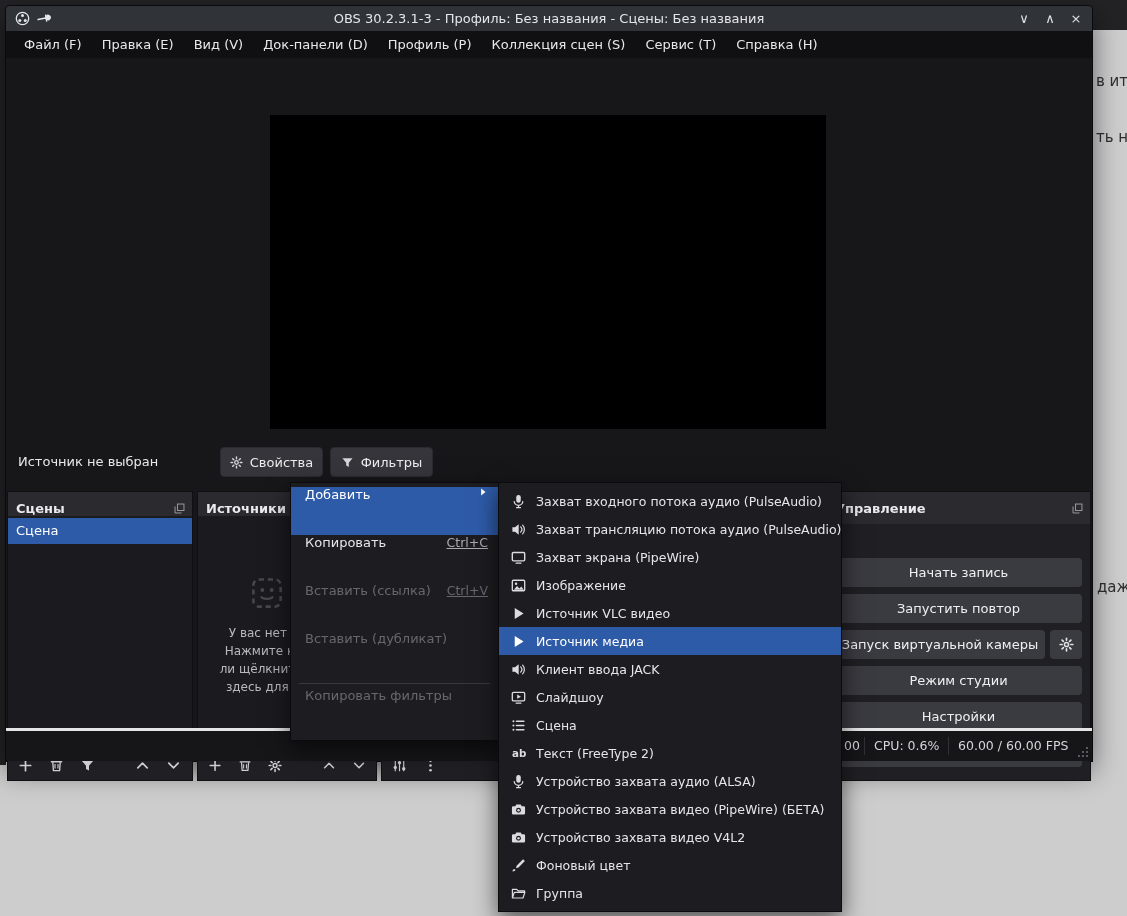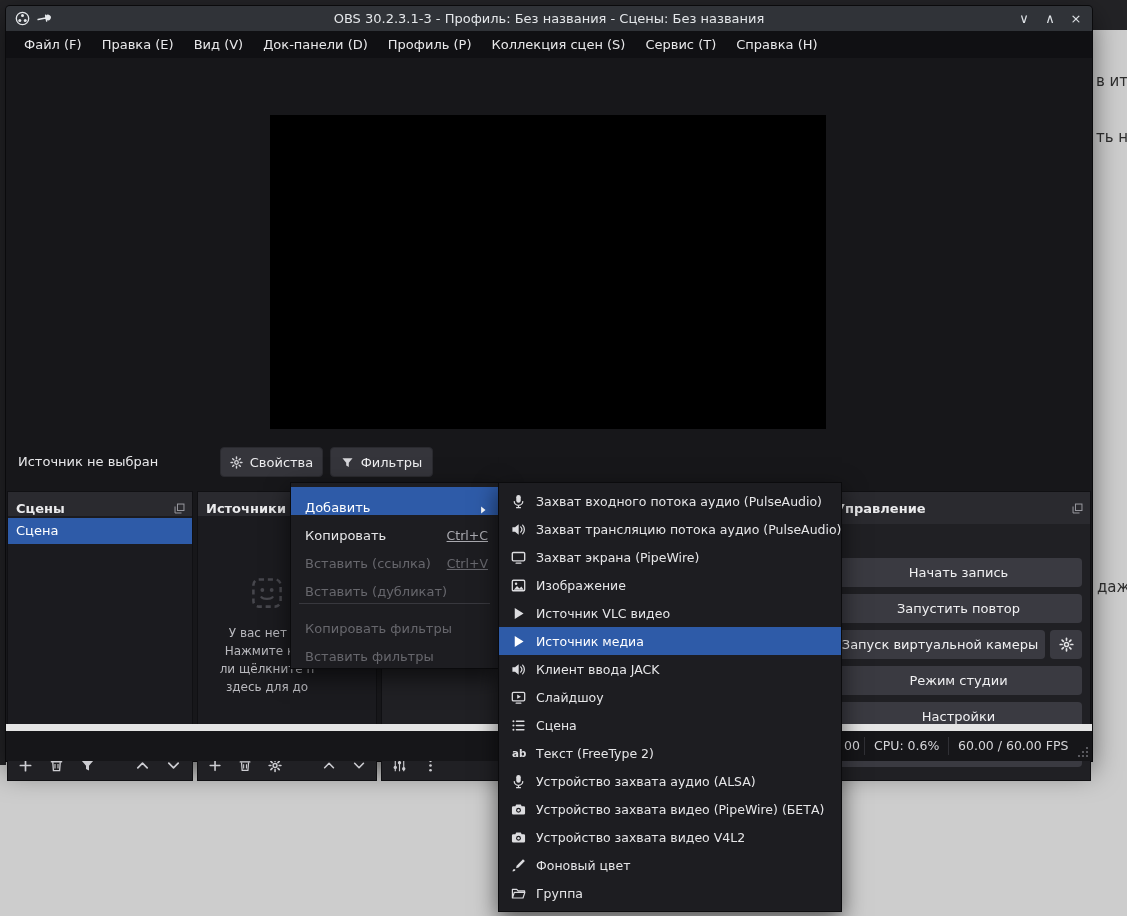--- a/index.html
+++ b/index.html
@@ -79,37 +79,37 @@
   .combo{position:absolute;left:6px;right:6px;top:28px;height:26px;background:#2a2a30;border:1px solid #3a3a40;border-radius:3px;box-sizing:border-box;}
 
   .ctl-btn{position:absolute;left:8px;width:247px;height:29px;background:#3a3a41;border-radius:4px;
     color:#f0f0f2;font-size:13px;display:flex;align-items:center;justify-content:center;cursor:default;white-space:nowrap;}
   .ctl-vcam{width:210px;}
   .ctl-gear{position:absolute;left:223px;width:32px;height:29px;background:#3a3a41;border-radius:4px;
     display:flex;align-items:center;justify-content:center;}
   .ctl-gear svg{width:15px;height:15px;color:#e4e4e6;}
 
   
-  .statusbar{position:absolute;left:0;right:0;bottom:0;height:30px;background:#161619;border-top:7px solid #e5e5e5;text-align:center;}
+  .statusbar{position:absolute;left:0;right:0;bottom:0;height:30px;background:#161619;border-top:3px solid #e5e5e5;text-align:center;}
   .statusbar span{position:absolute;top:0;line-height:30px;color:#d6d6da;font-size:12.5px;white-space:nowrap;}
   .sb-frag{left:838px;}
   .sb-cpu{left:868px;}
   .sb-fps{left:952px;}
   .sb-sep{position:absolute;top:6px;width:1px;height:18px;background:#303035;}
   .s1{left:858px;} .s2{left:942px;}
   .grip{position:absolute;right:3px;bottom:3px;width:12px;height:12px;color:#6a6a70;}
 
   
   .menu{
     position:absolute;background:#1d1d21;border:1px solid #0b0b0d;
     box-shadow:0 8px 22px rgba(0,0,0,.6);padding:4px 0;box-sizing:border-box;z-index:20;
   }
   .cmenu{left:290px;top:482px;width:209px;}
   .smenu{left:498px;top:482px;width:344px;z-index:21;}
-  .cm-row{height:28px;display:flex;align-items:flex-end;padding:0 10px 0 14px;font-size:13px;color:#e6e6e8;white-space:nowrap;}
+  .cm-row{height:40px;display:flex;align-items:flex-start;padding:0 10px 8px 14px;font-size:13px;color:#e6e6e8;white-space:nowrap;}
   .cm-row .sc{margin-left:auto;color:#a9a9af;font-size:12.5px;text-decoration:underline;}
   .cm-row.dis, .cm-row.dis .sc{color:#67676d;}
   .cm-row.hl{background:#2e5ba8;color:#fff;}
   .cm-arrow{margin-left:auto;width:10px;height:10px;color:#fff;}
   .cm-sep{height:1px;background:#38383e;margin:4px 8px;}
   .sm-row{height:28px;display:flex;align-items:center;gap:10px;padding:0 8px 0 12px;font-size:12.5px;color:#e6e6e8;white-space:nowrap;overflow:hidden;}
   .sm-row.sel{background:#2e5ba8;color:#fff;}
   .sm-ico{width:15px;height:15px;flex:0 0 auto;color:#dcdcdf;}
   .sm-row.sel .sm-ico{color:#fff;}
 </style>
@@ -434,23 +434,20 @@
       <span>Вставить (ссылка)</span>
       <span class="sc">Ctrl+V</span>
     </div>
     <div class="cm-row dis">
       <span>Вставить (дубликат)</span>
     </div>
     <div class="cm-sep"></div>
     <div class="cm-row dis">
       <span>Копировать фильтры</span>
     </div>
-    <div class="cm-row dis">
-      <span>Вставить фильтры</span>
-    </div>
   </div>
 
   <div class="menu smenu">
     <div class="sm-row">
       <svg class="sm-ico">
           <use href="#s-mic"></use>
         </svg>
       <span>Захват входного потока аудио (PulseAudio)</span>
     </div>
     <div class="sm-row">

